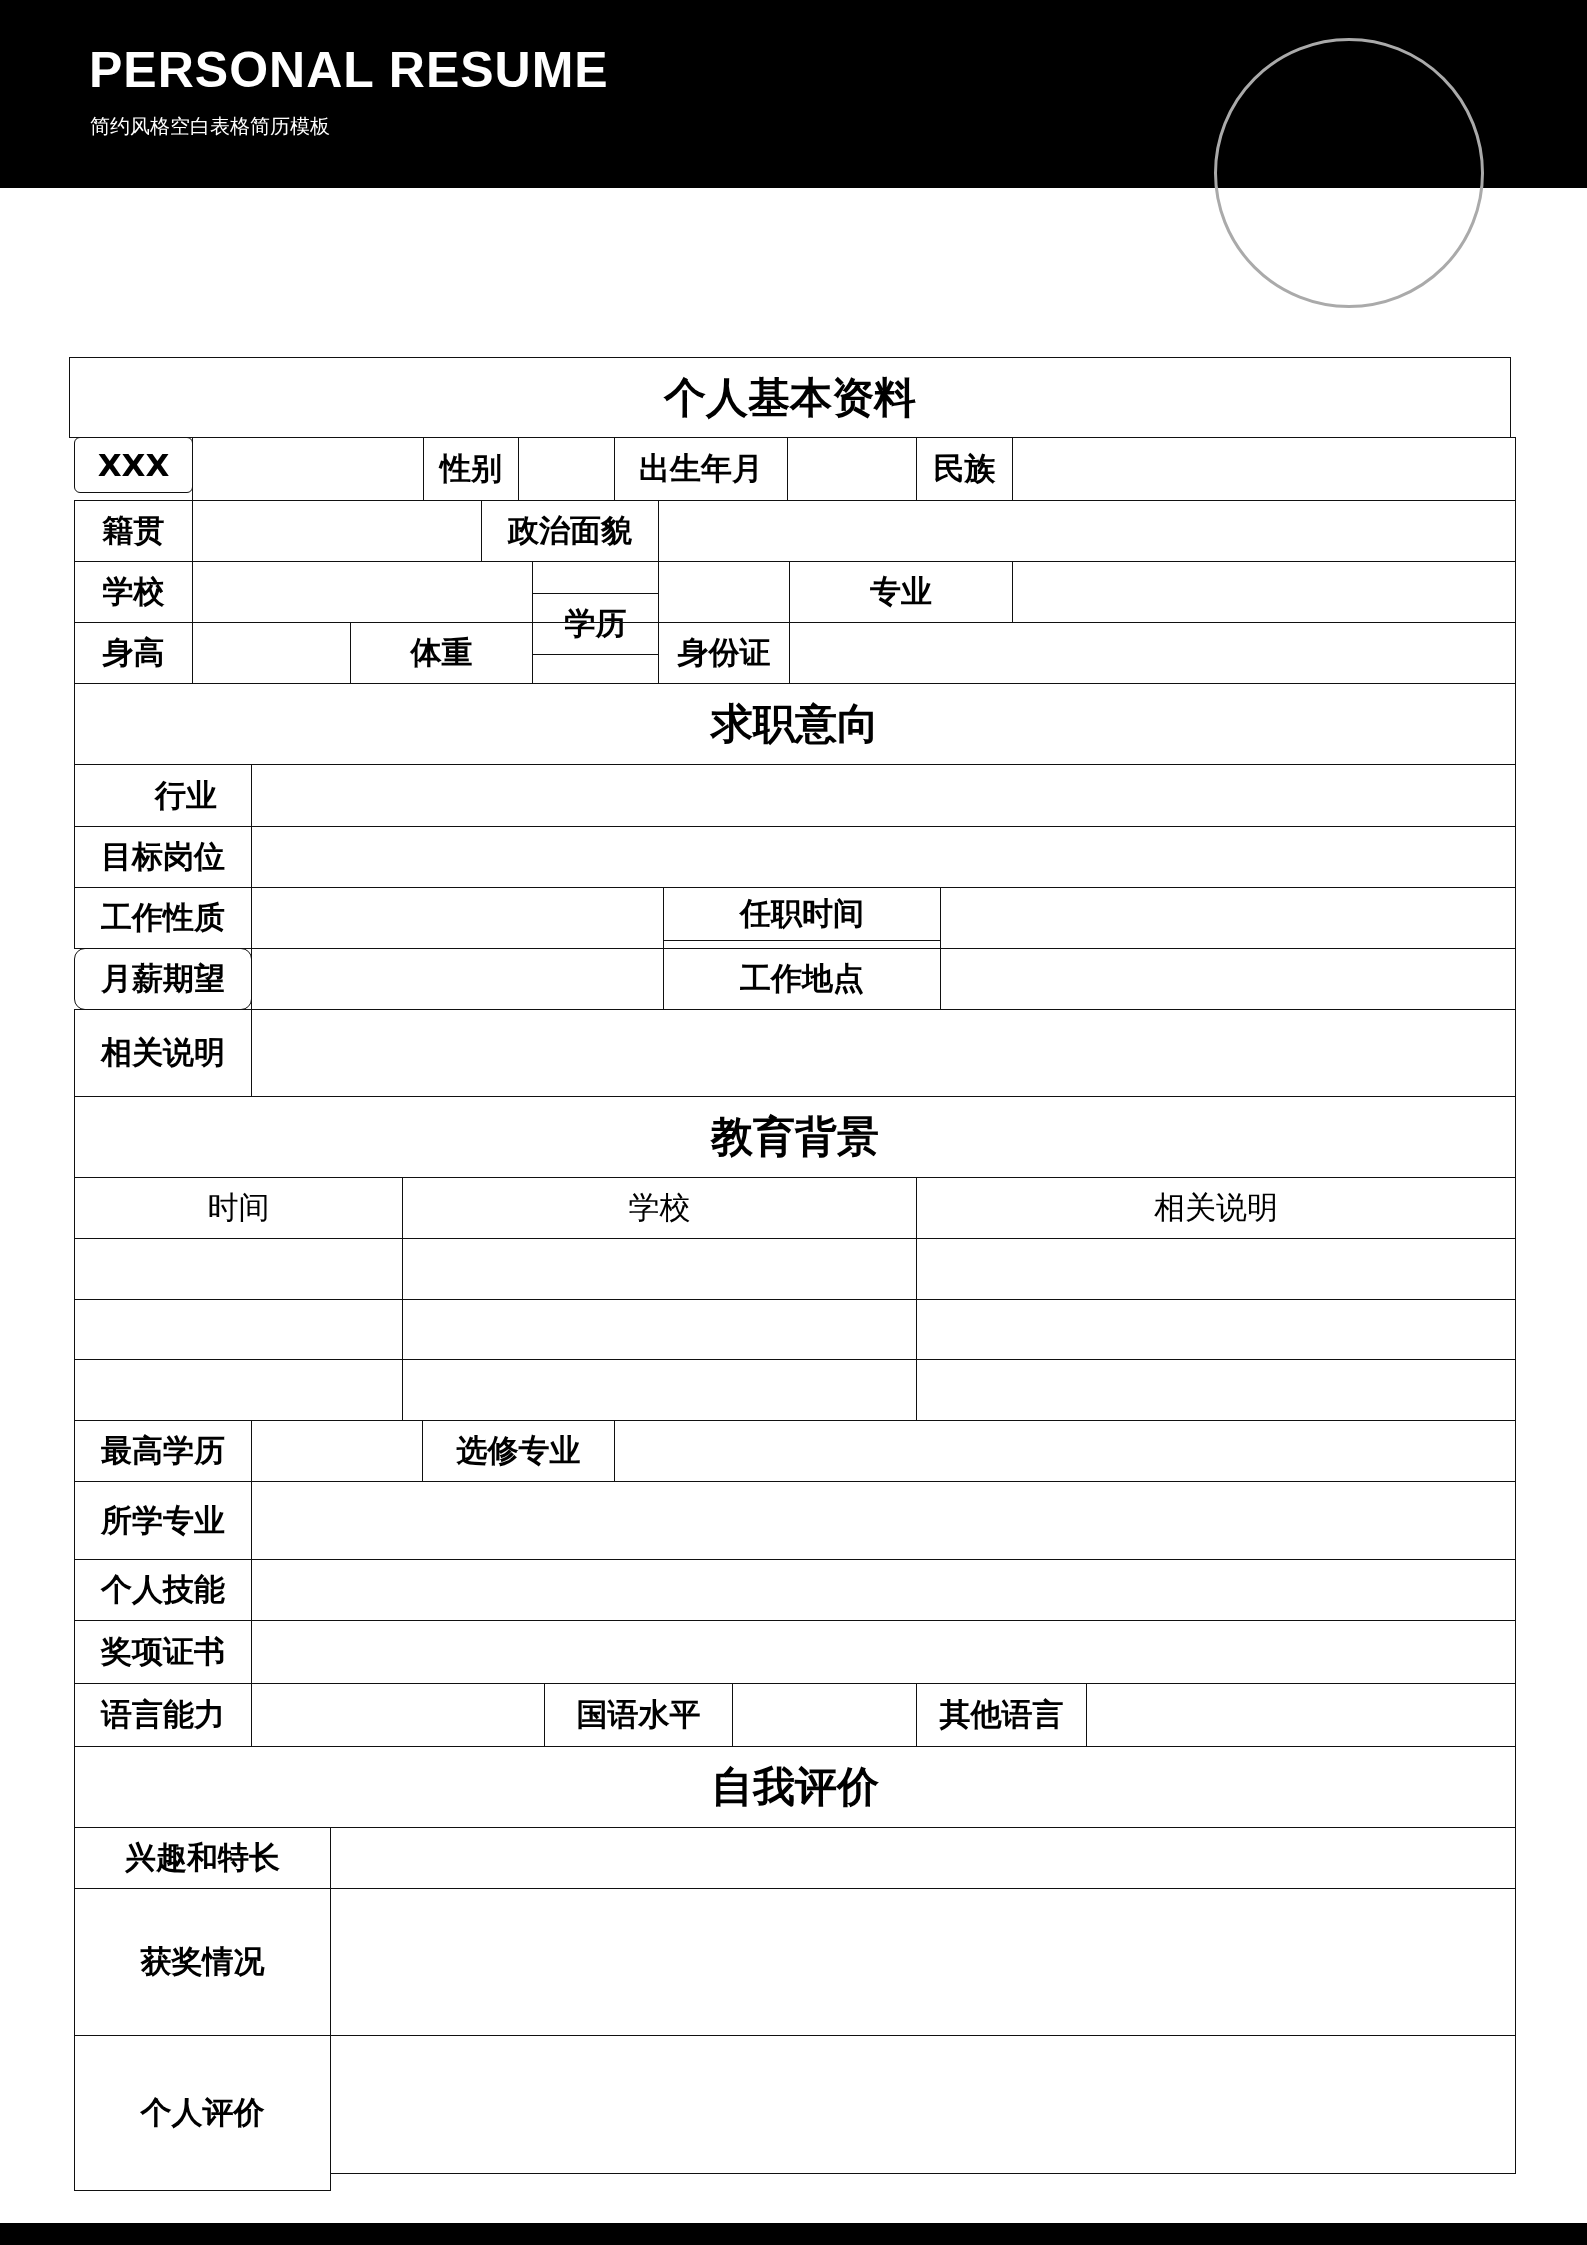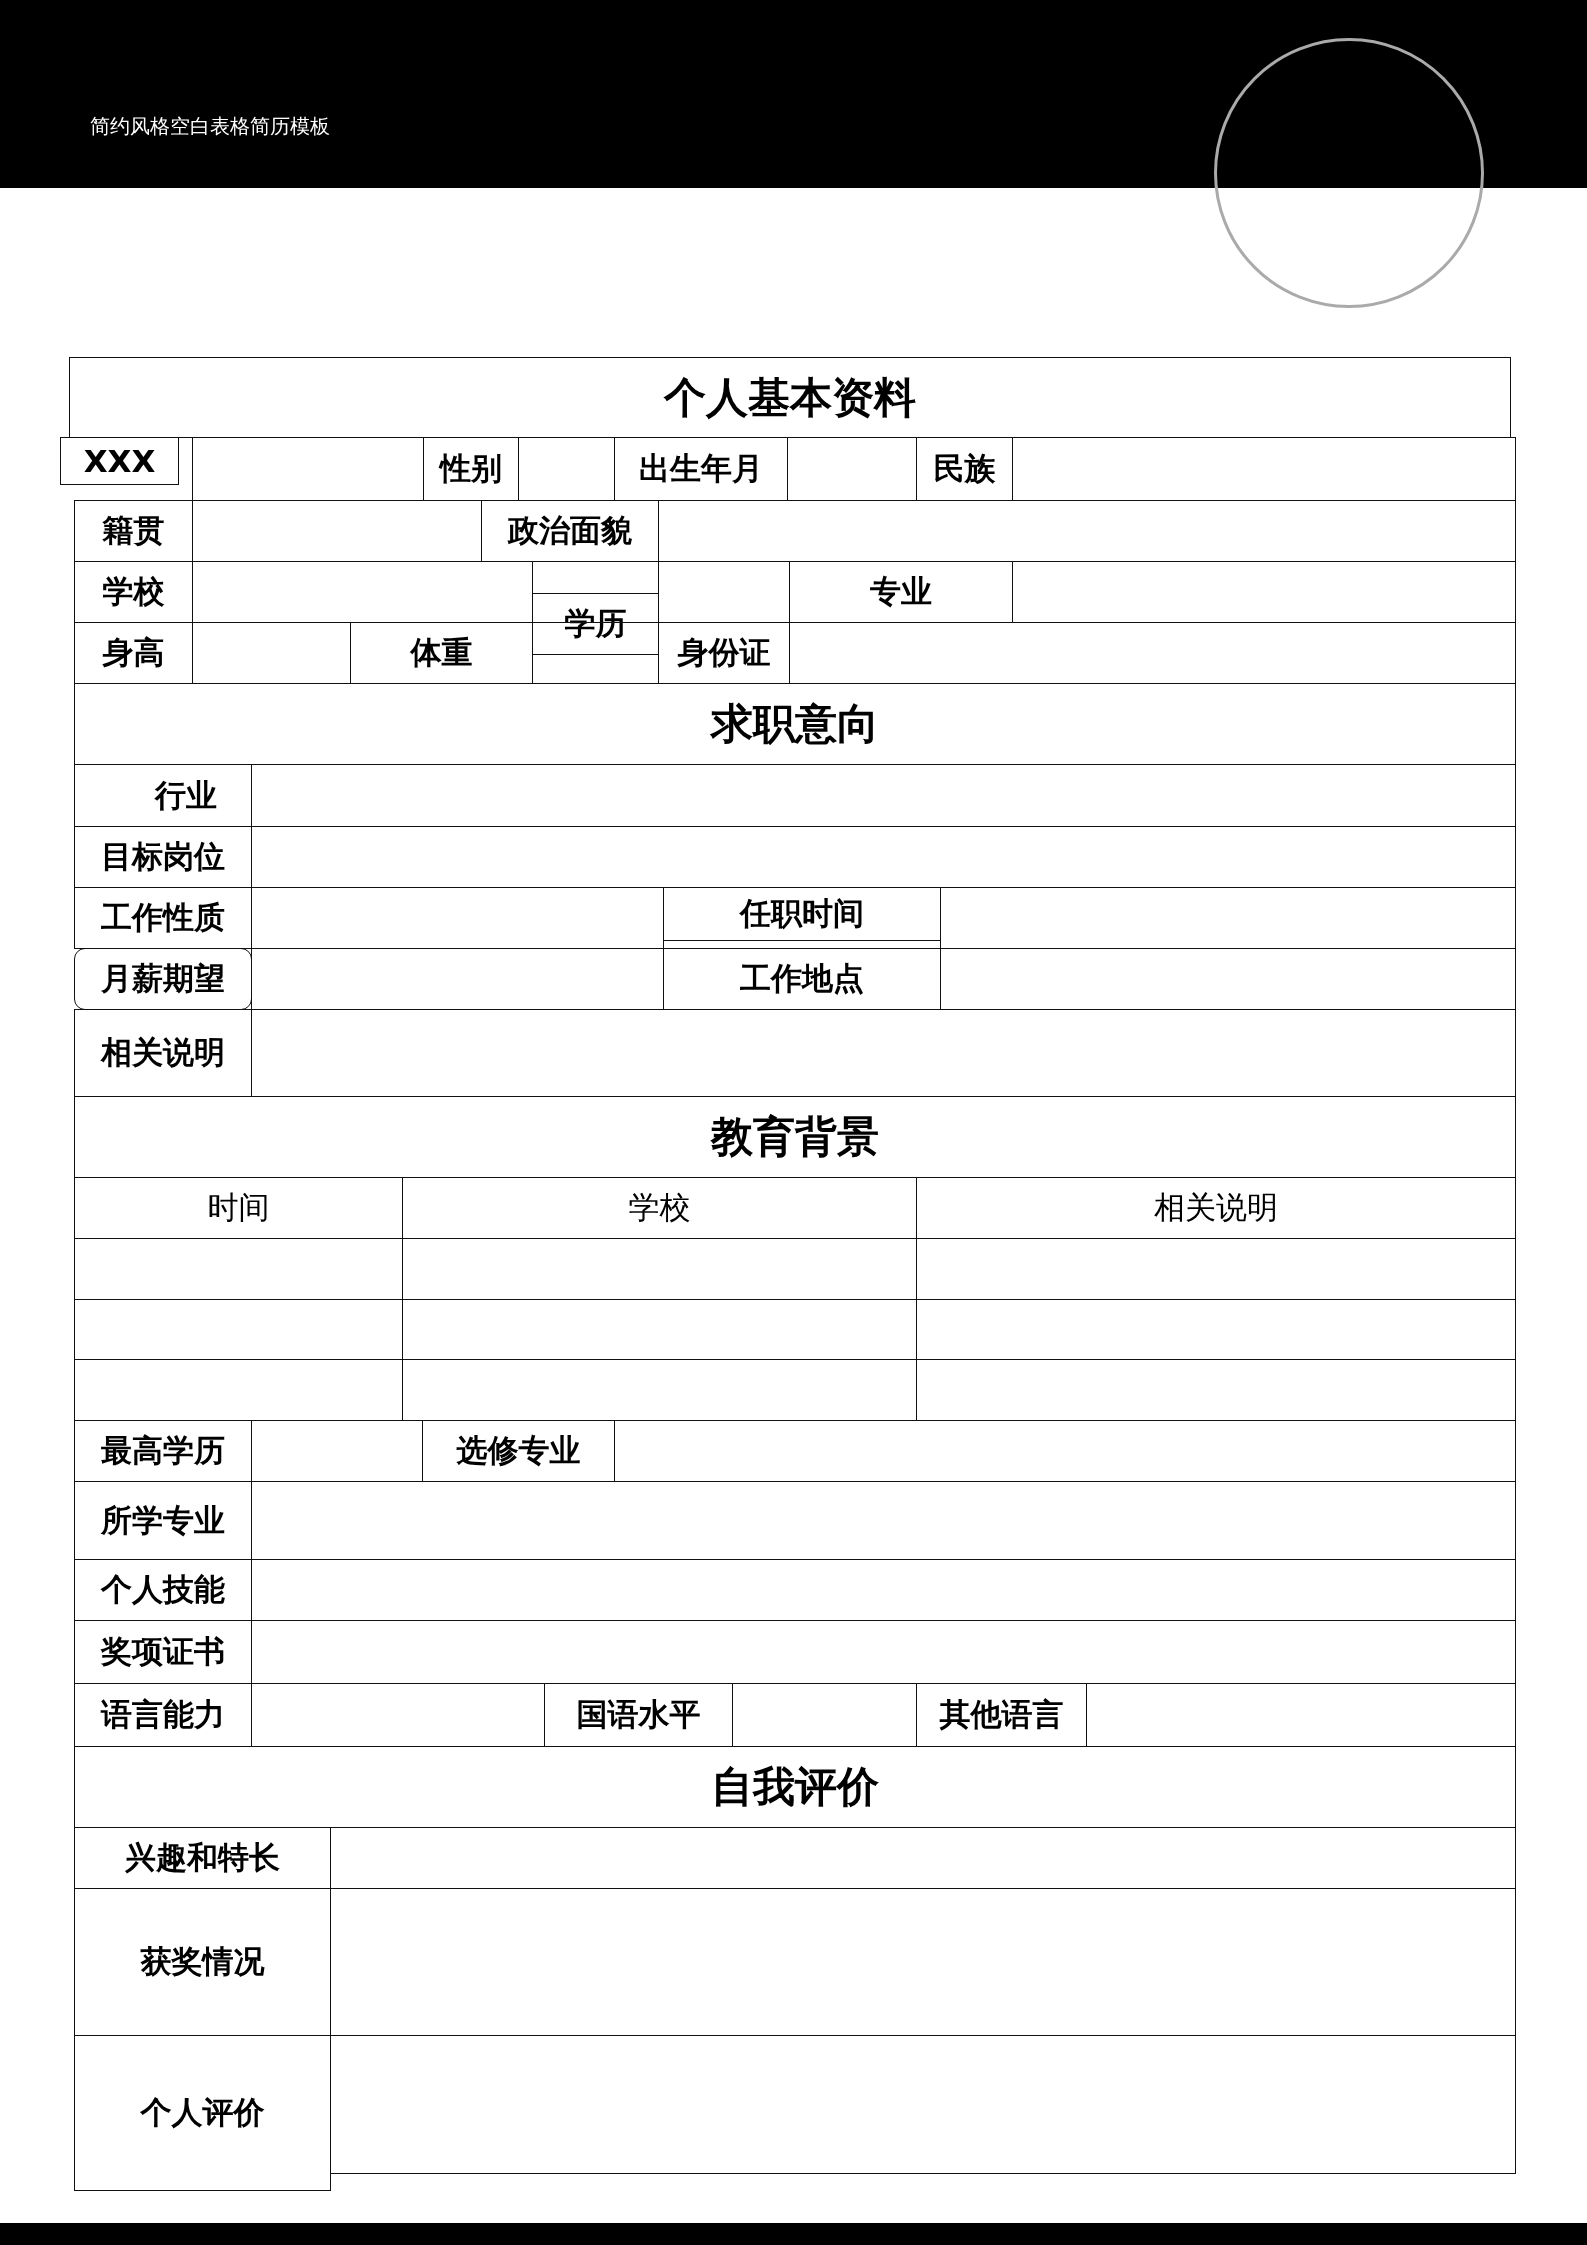--- a/index.html
+++ b/index.html
@@ -13,29 +13,30 @@
   .footer{position:absolute;left:0;top:2223px;width:1587px;height:22px;background:#000;}
   .cell{position:absolute;box-sizing:border-box;border:1.5px solid #111;display:flex;align-items:center;justify-content:center;
         font-weight:bold;font-size:31px;white-space:nowrap;overflow:hidden;}
   .sec{font-size:42px;}
   .plain{font-weight:normal;font-size:31px;}
 </style>
 </head>
 <body>
 
 <div class="header">
+  <div class="title">PERSONAL RESUME</div>
   <div class="subtitle">简约风格空白表格简历模板</div>
 </div>
 <div class="photo"></div>
 
 <div id="table">
 
   <div class="cell sec" style="left:69px;top:357px;width:1442px;height:81px;">个人基本资料</div>
 
-  <div class="cell" style="left:60px;top:437px;width:119px;height:48px;">XXX</div>
+  <div class="cell" style="left:74px;top:437px;width:119px;height:56px;border-radius:6px;">XXX</div>
   <div class="cell" style="left:192px;top:437px;width:232px;height:64px;"></div>
   <div class="cell" style="left:423px;top:437px;width:96px;height:64px;">性别</div>
   <div class="cell" style="left:518px;top:437px;width:97px;height:64px;"></div>
   <div class="cell" style="left:614px;top:437px;width:174px;height:64px;">出生年月</div>
   <div class="cell" style="left:787px;top:437px;width:130px;height:64px;"></div>
   <div class="cell" style="left:916px;top:437px;width:97px;height:64px;">民族</div>
   <div class="cell" style="left:1012px;top:437px;width:504px;height:64px;"></div>
 
   <div class="cell" style="left:74px;top:500px;width:119px;height:62px;">籍贯</div>
   <div class="cell" style="left:192px;top:500px;width:290px;height:62px;"></div>

